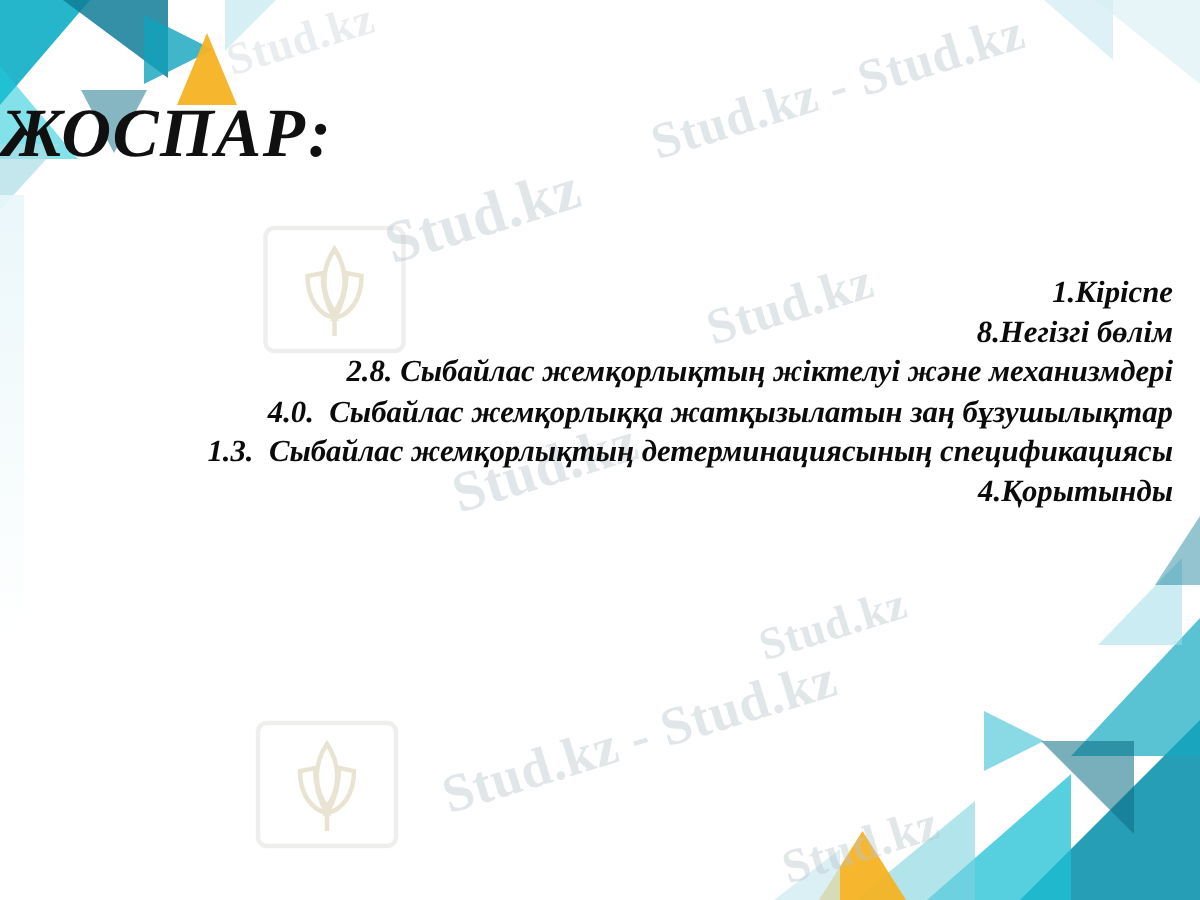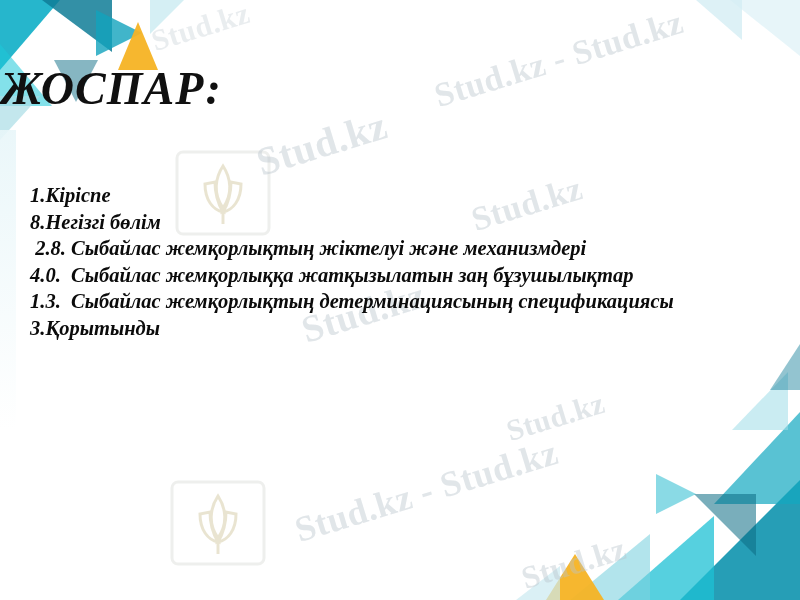--- a/index.html
+++ b/index.html
@@ -129,20 +129,21 @@
     width: 752px;
     font-family: "Liberation Serif", serif;
     font-weight: bold;
     font-style: italic;
     font-size: 20.5px;
     line-height: 26.5px;
     color: #0b0b0b;
   }
   .body-list .line {
     white-space: pre-wrap;
+    text-align: right;
   }
 </style>
 </head>
 <body>
 
 <div id="slide">
 
   <div class="deco tl-1"></div>
   <div class="deco tl-2"></div>
   <div class="deco tl-3"></div>
@@ -196,16 +197,16 @@
   <div class="wm wm-7">Stud.kz</div>
 
   <div class="title">ЖОСПАР:</div>
 
   <div class="body-list">
     <div class="line">1.Кіріспе</div>
     <div class="line">8.Негізгі бөлім</div>
     <div class="line"> 2.8. Сыбайлас жемқорлықтың жіктелуі және механизмдері</div>
     <div class="line">4.0.  Сыбайлас жемқорлыққа жатқызылатын заң бұзушылықтар</div>
     <div class="line">1.3.  Сыбайлас жемқорлықтың детерминациясының спецификациясы</div>
-    <div class="line">3.Қорытынды</div>
+    <div class="line">4.Қорытынды</div>
   </div>
 
 </div>
 
 </body></html>

